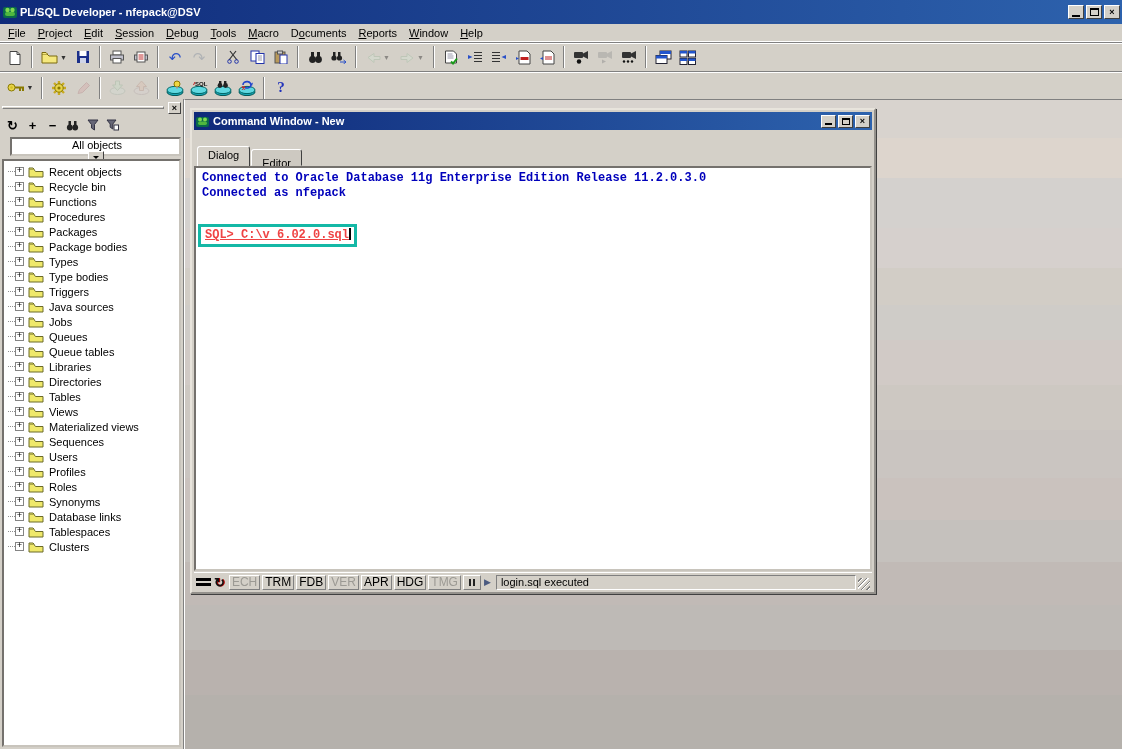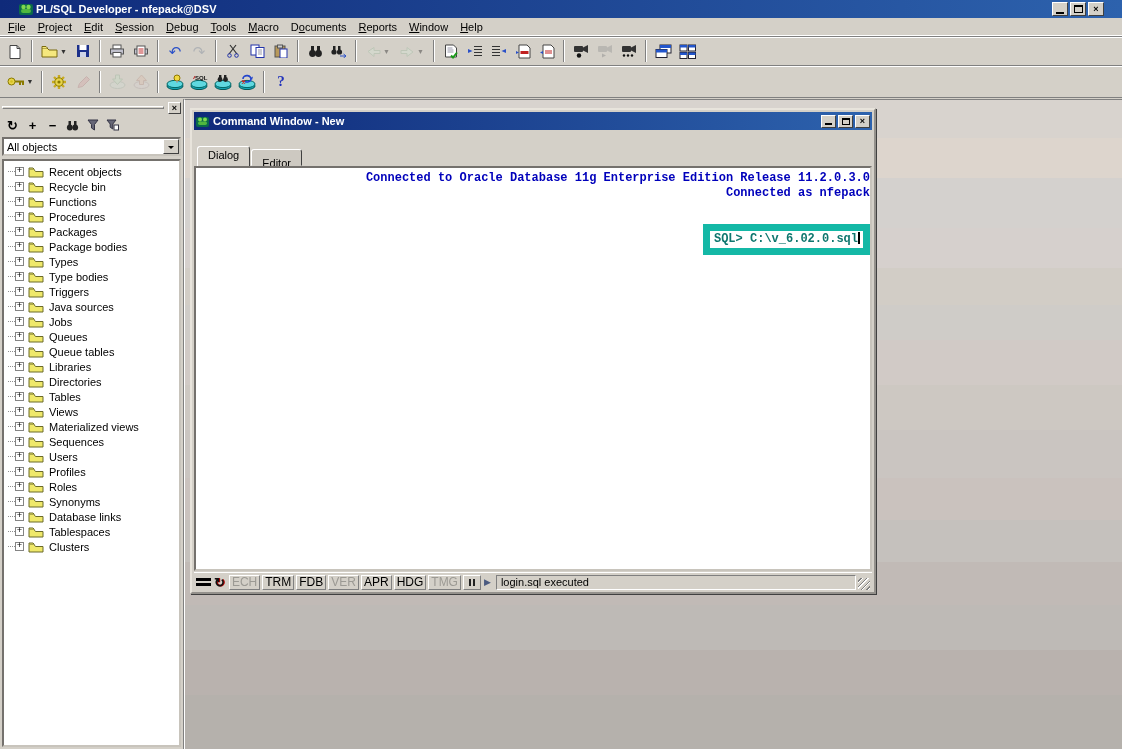--- a/index.html
+++ b/index.html
@@ -1,21 +1,21 @@
 <!DOCTYPE html>
 <html><head>
 <meta charset="utf-8">
 <style>
   * { box-sizing: border-box; margin: 0; padding: 0; }
   html,body { width:1122px; height:749px; overflow:hidden; }
   body { font-family:"Liberation Sans", sans-serif; font-size:11px; color:#000; background:#d4d0c8; }
   #app { position:relative; width:1122px; height:749px; background:#d4d0c8; }
 
   
-  .titlebar { height:18px; display:flex; align-items:center; padding:0 18px;
+  .titlebar { height:24px; display:flex; align-items:center; padding:0 2px;
     background:linear-gradient(to right,#0f2a7a,#2d62ad); color:#fff; font-weight:bold;justify-content:center; }
   .titlebar .appicon { margin:0 3px 0 1px; }
   .wbtns { margin-left:auto; display:flex; gap:2px; }
   .wbtn { width:16px; height:14px; background:#d4d0c8; border:1px solid;
     border-color:#fff #404040 #404040 #fff; display:flex; align-items:center; justify-content:center;
     font-size:9px; font-weight:bold; color:#000; line-height:1; }
   .wbtn .minbar { width:8px; height:2px; background:#000; margin-top:7px; }
   .wbtn .maxbox { width:9px; height:8px; border:1px solid #000; border-top:2px solid #000; }
 
   
@@ -40,21 +40,21 @@
   .workspace { position:absolute; top:99px; left:0; right:0; bottom:0; display:flex; }
 
   
   .browser { width:184px; background:#d4d0c8; border-right:1px solid #808080; display:flex; flex-direction:column; }
   .panel-head { height:15px; display:flex; align-items:center; padding:2px 2px 0 2px; }
   .grip-line { flex:1; height:3px; border:1px solid; border-color:#fff #808080 #808080 #fff; margin-right:4px; }
   .panel-close { width:13px; height:12px; background:#d4d0c8; border:1px solid; border-color:#fff #404040 #404040 #fff;
     font-size:9px; line-height:10px; text-align:center; font-weight:bold; }
   .browser-tools { height:22px; display:flex; align-items:center; gap:3px; padding:1px 4px; }
   .btool { width:17px; height:17px; display:flex; align-items:center; justify-content:center; font-weight:bold; }
-  .combo { margin:1px 2px 2px 2px; height:19px; background:#fff; border:2px inset #c8c4bc; display:flex; align-items:center; }
+  .combo { margin:1px 2px 2px 10px; height:19px; background:#fff; border:2px inset #c8c4bc; display:flex; align-items:center;flex-direction:column; }
   .combo .val { flex:1; padding-left:3px; }
   .combo .cbtn { width:16px; height:100%; background:#d4d0c8; border:1px solid; border-color:#fff #404040 #404040 #fff;
     display:flex; align-items:center; justify-content:center; }
   .combo .cbtn .arr { width:0; height:0; border:3.5px solid transparent; border-top-color:#000; margin-top:4px; }
   .tree { flex:1; margin:1px 2px 2px 2px; background:#fff; border:2px inset #c8c4bc; overflow:hidden; padding-top:3px; }
   .tree-item { height:15px; display:flex; align-items:center; padding-left:4px; white-space:nowrap; }
   .dotlead { width:7px; border-top:1px dotted #909090; }
   .plusbox { width:9px; height:9px; border:1px solid #848484; background:#fff; font-size:9px; line-height:7px;
     text-align:center; margin-right:4px; flex:none; font-family:"Liberation Mono",monospace; }
   .tree-item svg { flex:none; margin-right:5px; }
@@ -76,24 +76,24 @@
   .cw-btn { width:15px; height:13px; background:#d4d0c8; border:1px solid; border-color:#fff #404040 #404040 #fff;
     display:flex; align-items:center; justify-content:center; font-size:9px; font-weight:bold; color:#000; line-height:1; }
   .cw-btn .minbar { width:7px; height:2px; background:#000; margin-top:6px; }
   .cw-btn .maxbox { width:8px; height:7px; border:1px solid #000; border-top:2px solid #000; }
   .tabstrip { height:36px; display:flex; align-items:flex-end; padding-left:3px; background:#d4d0c8; }
   .tab { padding:2px 10px 3px 10px; border:1px solid; border-color:#fff #404040 transparent #fff;
     border-top-left-radius:3px; border-top-right-radius:3px; margin-right:1px; }
   .tab.active { background:#d4d0c8; position:relative; top:1px; padding-bottom:5px; font-weight:normal; }
   .tab.inactive { background:#cdc9c1; height:17px; padding-top:7px; }
   .cw-content { flex:1; background:#fff; border:2px inset #c8c4bc; font-family:"Liberation Mono","DejaVu Sans Mono",monospace;
-    font-size:12px; font-weight:bold; line-height:15px; padding:3px 0 0 6px; position:relative; overflow:hidden;text-align:right; }
+    font-size:12px; font-weight:bold; line-height:15px; padding:3px 0 0 6px; position:relative; overflow:hidden; }
   .outline { color:#0000bb; white-space:pre; }
   .promptwrap { margin-top:23px; margin-left:-4px; }
-  .promptbox { display:inline-block; border:7px solid #14b8a6; padding:1px 3px 1px 4px; color:#0f766e; white-space:pre; }
+  .promptbox { display:inline-block; border:3px solid #14b8a6; padding:1px 3px 1px 4px; color:#ef4444; white-space:pre;text-decoration:underline; }
   .caret { display:inline-block; width:2px; height:12px; background:#000; vertical-align:-2px; }
   .cw-status { height:18px; margin-top:1px; border-top:1px solid #fff; display:flex; align-items:center; gap:2px; padding:1px 2px 0 2px; }
   .gripicon { width:15px; display:flex; flex-direction:column; gap:2px; margin-right:1px; }
   .gripicon i { height:3px; background:#000; }
   .refresh-g { font-size:13px; font-weight:bold; color:#111; text-shadow:1px 0 #b00; margin-right:2px; }
   .tgl { min-width:26px; height:15px; background:#d4d0c8; border:1px solid; border-color:#fff #808080 #808080 #fff;
     font-size:12px; font-family:"Liberation Sans",sans-serif; display:flex; align-items:center; justify-content:center; padding:0 2px; }
   .tgl.off { color:#9c9a94; }
   .pausebtn { width:18px; height:15px; border:1px solid; border-color:#fff #808080 #808080 #fff; display:flex;
     align-items:center; justify-content:center; gap:2px; }

